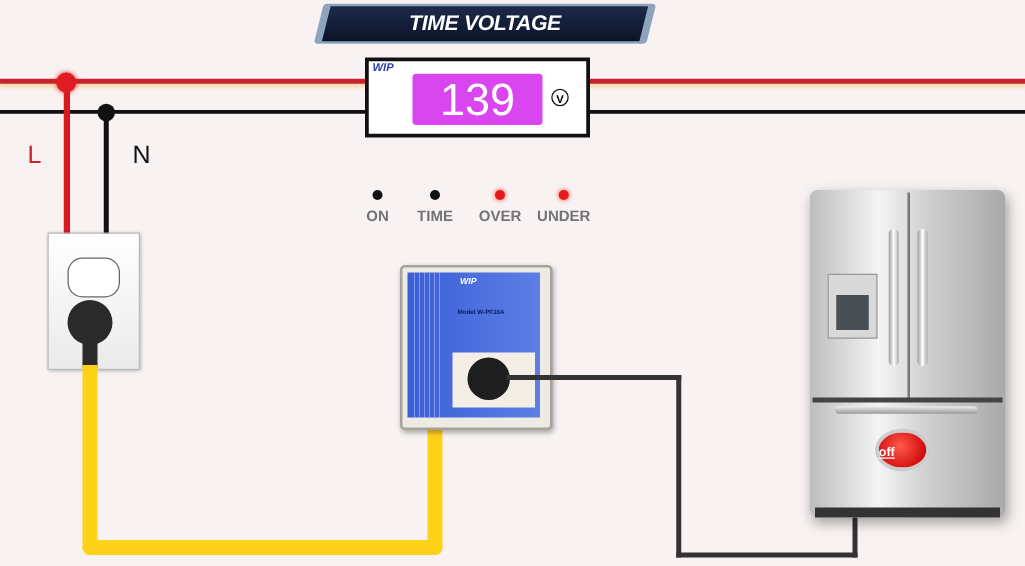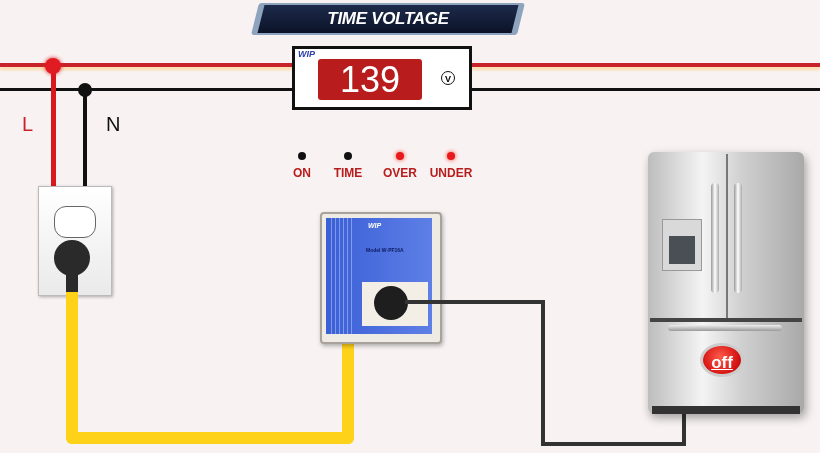--- a/index.html
+++ b/index.html
@@ -14,24 +14,24 @@
   .line-N{left:0;top:88px;width:820px;height:3px;background:#111;}
   .drop-L{left:51px;top:65px;width:5px;height:122px;background:#d8191f;}
   .drop-N{left:83px;top:90px;width:4px;height:97px;background:#111;}
   .node-L{left:45px;top:58px;width:16px;height:16px;border-radius:50%;background:#e01c22;box-shadow:0 0 4px #e01c22;}
   .node-N{left:78px;top:83px;width:14px;height:14px;border-radius:50%;background:#111;}
   .lbl-L{left:22px;top:113px;color:#c8232a;font-size:20px;}
   .lbl-N{left:106px;top:113px;color:#111;font-size:20px;}
   
   .meter{left:292px;top:46px;width:180px;height:64px;background:#fff;border:3px solid #111;box-sizing:border-box;}
   .meter-logo{left:298px;top:49px;color:#2b3ea8;font-weight:bold;font-style:italic;font-size:9px;}
-  .meter-display{left:318px;top:59px;width:104px;height:41px;background:#b91c1c;border-radius:3px;color:#fff;font-size:36px;text-align:center;line-height:41px;}
+  .meter-display{left:330px;top:59px;width:104px;height:41px;background:#d946ef;border-radius:3px;color:#fff;font-size:36px;text-align:center;line-height:41px;}
   .meter-unit{left:441px;top:71px;width:14px;height:14px;border:1.5px solid #111;border-radius:50%;font-size:9px;font-weight:bold;line-height:14px;text-align:center;box-sizing:border-box;}
   
-  .ind{top:152px;width:60px;text-align:center;font-size:12px;font-weight:bold;color:#b91c1c;}
+  .ind{top:152px;width:60px;text-align:center;font-size:12px;font-weight:bold;color:#737373;}
   .ind .dot{display:block;margin:0 auto 6px;width:8px;height:8px;border-radius:50%;background:#111;}
   .ind .dot.on{background:#e8191d;box-shadow:0 0 4px #ff3c2c;}
   
   .outlet{left:38px;top:186px;width:72px;height:108px;background:linear-gradient(#fff,#eaeaea);border:1px solid #bbb;box-shadow:1px 1px 3px rgba(0,0,0,0.3);}
   .socket{left:54px;top:206px;width:40px;height:30px;border:1.5px solid #666;border-radius:12px;background:#fff;}
   .plug{left:54px;top:240px;width:36px;height:36px;border-radius:50%;background:#2a2a2a;}
   .plug-tail{left:66px;top:270px;width:12px;height:24px;background:#2a2a2a;}
   
   .yw1{left:66px;top:292px;width:12px;height:152px;background:#ffd21a;border-radius:0 0 0 6px;}
   .yw2{left:66px;top:432px;width:288px;height:12px;background:#ffd21a;border-radius:6px;}
@@ -51,21 +51,21 @@
   .gc4{left:682px;top:412px;width:4px;height:34px;background:#333;}
   
   .fridge{left:648px;top:152px;width:156px;height:262px;background:linear-gradient(90deg,#bdbdbd,#f4f4f4 35%,#d0d0d0 60%,#a9a9a9);border-radius:6px;box-shadow:2px 4px 10px rgba(0,0,0,0.35);}
   .fridge-split{left:726px;top:154px;width:2px;height:165px;background:#777;}
   .fridge-sep{left:650px;top:318px;width:152px;height:4px;background:#444;}
   .handle-l{left:711px;top:183px;width:8px;height:110px;background:linear-gradient(90deg,#999,#fff,#aaa);border-radius:4px;}
   .handle-r{left:734px;top:183px;width:8px;height:110px;background:linear-gradient(90deg,#999,#fff,#aaa);border-radius:4px;}
   .dispenser{left:662px;top:219px;width:38px;height:50px;background:#d9d9d9;border:1px solid #999;}
   .dispenser-in{left:669px;top:236px;width:26px;height:28px;background:#4a4f55;}
   .drawer-handle{left:668px;top:325px;width:114px;height:6px;background:linear-gradient(#eee,#999);border-radius:3px;}
-  .off-btn{left:700px;top:343px;width:44px;height:34px;border-radius:50%;background:radial-gradient(circle at 45% 40%,#ff5a4a,#d31010 70%,#8a0a0a);border:3px solid #ccc;color:#fff;font-size:17px;font-weight:bold;text-align:center;line-height:34px;box-sizing:border-box;text-decoration:underline;}
+  .off-btn{left:700px;top:343px;width:44px;height:34px;border-radius:50%;background:radial-gradient(circle at 45% 40%,#ff5a4a,#d31010 70%,#8a0a0a);border:3px solid #ccc;color:#fff;font-size:10px;font-weight:bold;line-height:34px;box-sizing:border-box;text-decoration:underline;}
   .feet{left:652px;top:406px;width:148px;height:8px;background:#333;}
 </style>
 </head>
 <body>
 
 <div class="abs banner"></div>
 <div class="abs banner-inner"></div>
 <div class="abs banner-text">TIME VOLTAGE</div>
 
 <div class="abs line-L"></div>

